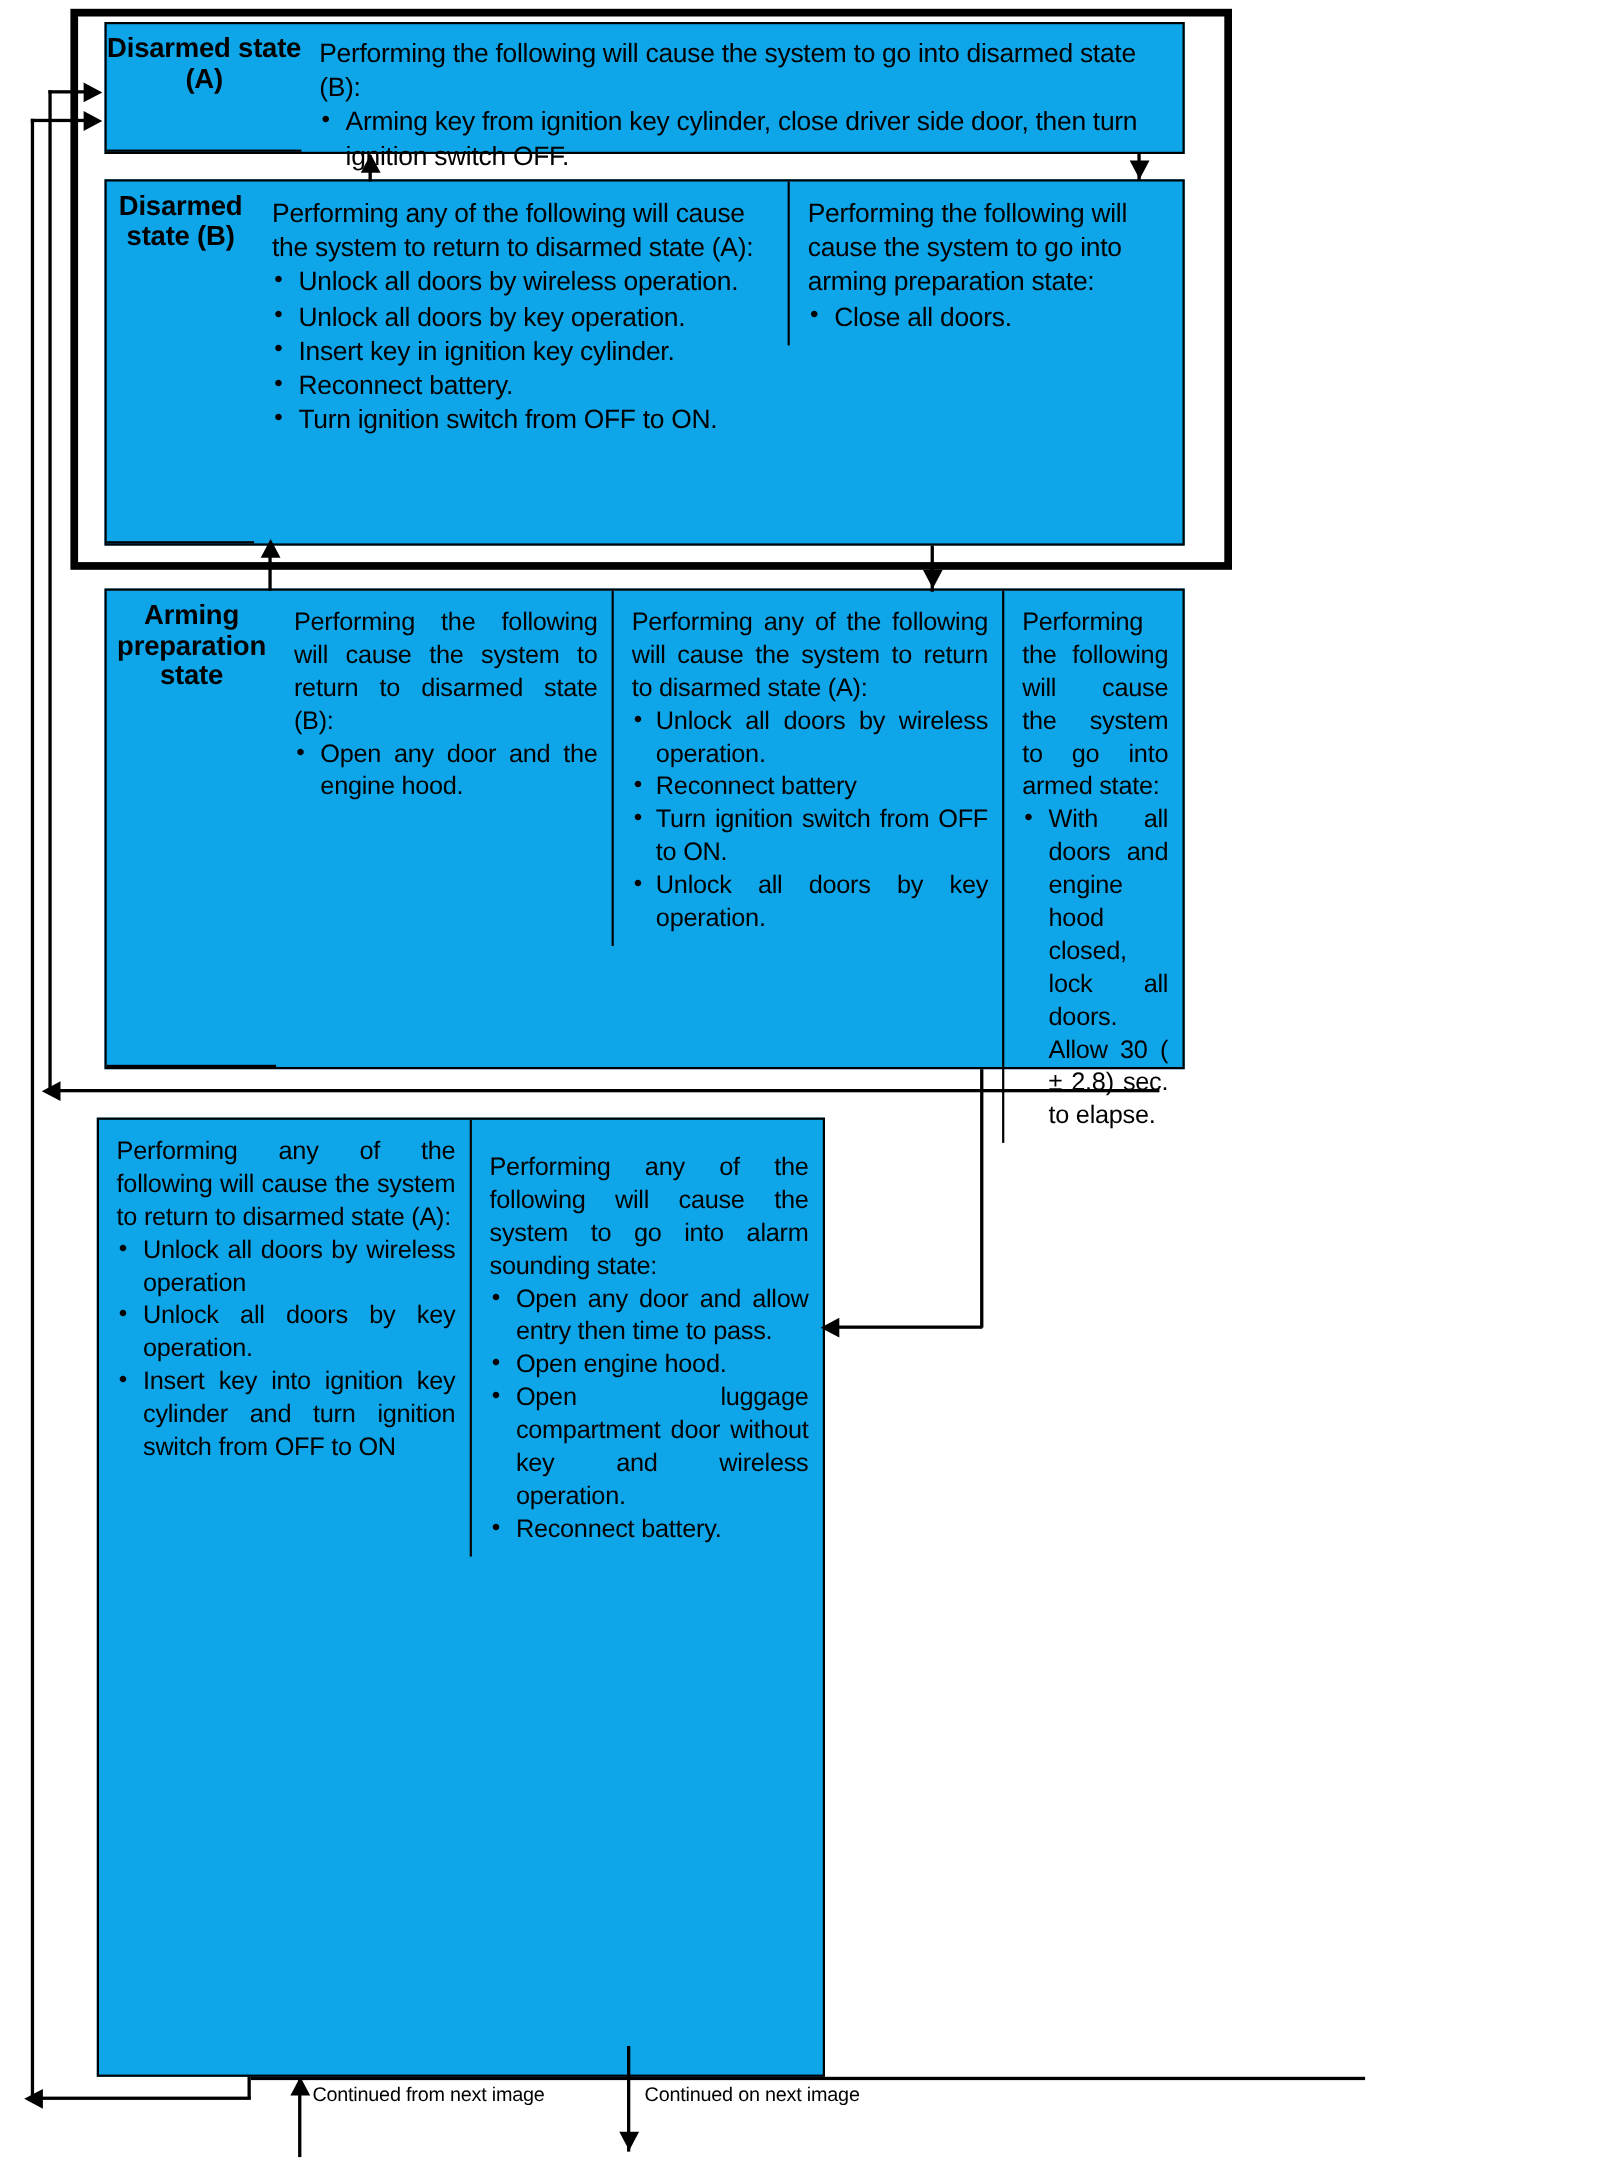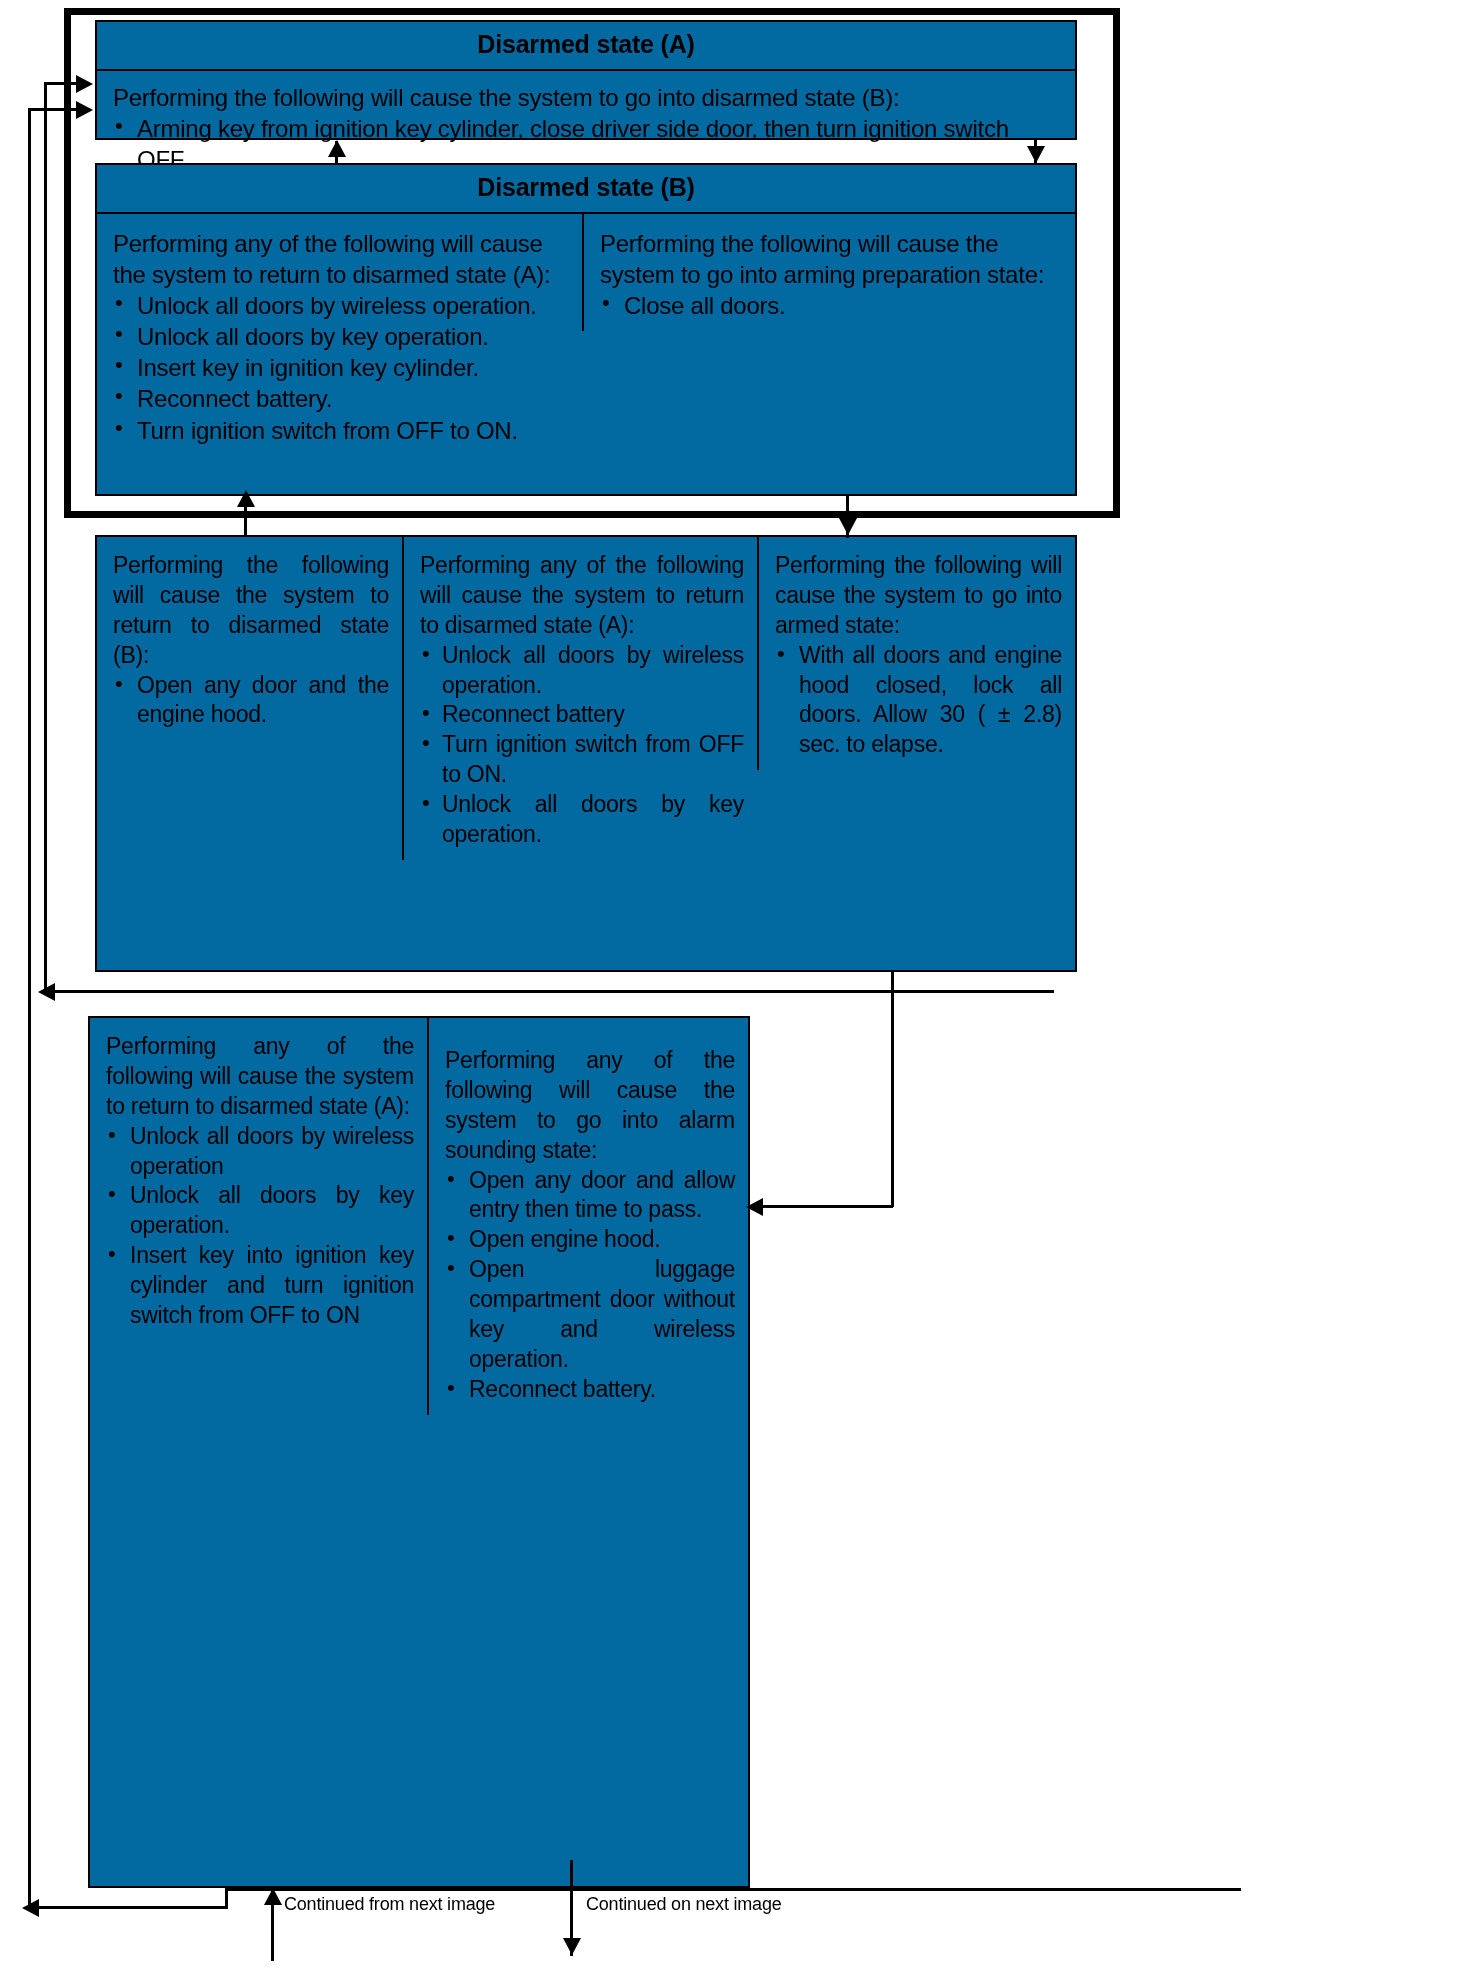--- a/index.html
+++ b/index.html
@@ -19,23 +19,23 @@
   #canvas {
     position: absolute;
     left: 0; top: 0;
     width: 1472px; height: 1976px;
   }
 
   
   .state-box {
     position: absolute;
     border: 2px solid #000;
-    background: #0369a1;
+    background: #0ea5e9;
     display: flex;
-    flex-direction: column;
+    flex-direction: row;
   }
   .state-title {
     border-bottom: 2px solid #000;
     text-align: center;
     font-weight: bold;
     font-size: 25px;
     letter-spacing: -0.2px;
     padding: 9px 0 10px 0;
     line-height: 1.1;
   }
@@ -155,20 +155,21 @@
       <div class="col">
         <p>Performing the following will cause the system to go into arming preparation state:</p>
         <ul>
           <li>Close all doors.</li>
         </ul>
       </div>
     </div>
   </div>
 
   <div class="state-box" style="left:95px; top:535px; width:982px; height:437px;">
+    <div class="state-title">Arming preparation state</div>
     <div class="state-cols">
       <div class="col" style="flex:0 0 305px; font-size:23px;">
         <p class="just">Performing the following will cause the system to return to disarmed state (B):</p>
         <ul class="just">
           <li>Open any door and the engine hood.</li>
         </ul>
       </div>
       <div class="col" style="flex:0 0 355px; font-size:23px;">
         <p class="just">Performing any of the following will cause the system to return to disarmed state (A):</p>
         <ul class="just tight">

